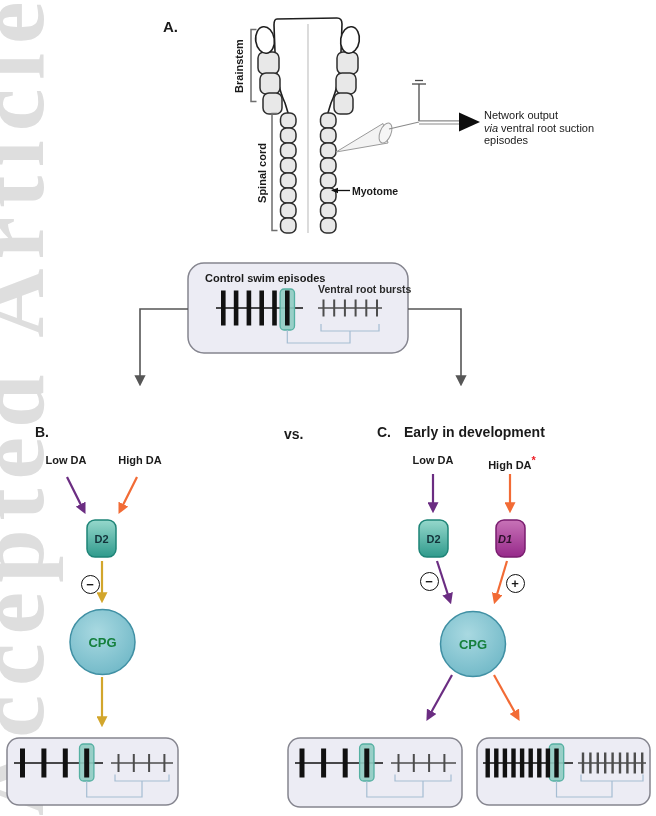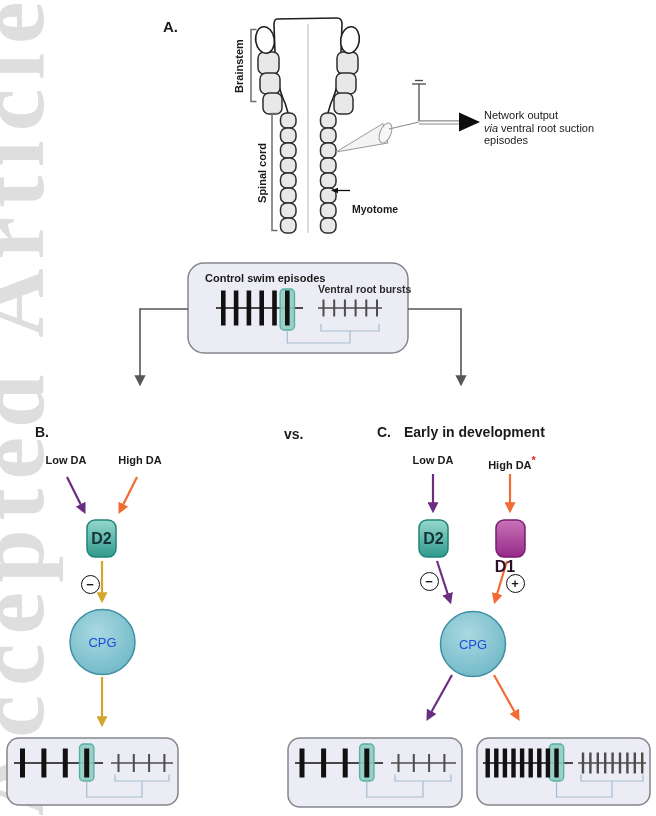--- a/index.html
+++ b/index.html
@@ -8,22 +8,22 @@
   .watermark{position:absolute;top:816px;left:-45px;width:816px;height:150px;
              transform-origin:0 0;transform:rotate(-90deg);text-align:center;
              font-family:"Liberation Serif",serif;font-weight:bold;font-size:96px;
              letter-spacing:9px;color:#dedede;white-space:nowrap;z-index:0;}
   .art{position:absolute;left:0;top:0;z-index:1;}
   .lbl{position:absolute;z-index:2;white-space:nowrap;}
   .b{font-weight:bold;}
   .rot{transform:rotate(-90deg);text-align:center;}
   .panel-head{font-size:14px;font-weight:bold;}
   .da{font-size:11px;font-weight:bold;text-align:center;}
-  .recep{display:flex;align-items:center;justify-content:center;font-size:16px;font-weight:bold;}
-  .cpg{display:flex;align-items:center;justify-content:center;font-size:13px;font-weight:normal;color:#1d4ed8;}
+  .recep{display:flex;align-items:center;justify-content:center;font-size:11px;font-weight:bold;}
+  .cpg{display:flex;align-items:center;justify-content:center;font-size:13px;font-weight:bold;color:#15803d;}
   .sign{width:17px;height:17px;border:1.7px solid #111;border-radius:50%;background:#fff;
         display:flex;align-items:center;justify-content:center;font-size:13px;font-weight:bold;line-height:1;}
   .netout{font-size:11px;font-weight:normal;line-height:12.5px;}
   .asterisk{color:#ED1C24;vertical-align:super;font-size:11px;}
 </style>
 </head>
 <body>
 
 <div class="canvas">
 
@@ -209,21 +209,21 @@
           <rect x="641" y="752.5" width="2.4" height="21" fill="#4d4d4d"></rect>
           <path d="M581,774.5 V781 H643 V774.5" fill="none" stroke="#A5BDD2" stroke-width="1.2"></path>
           <path d="M556.5,781 V797 H612 V781" fill="none" stroke="#A5BDD2" stroke-width="1.2"></path>
         </g>
     </g>
   </svg>
 
   <div class="lbl b" style="left:163px;top:18px;font-size:15px;">A.</div>
   <div class="lbl b rot" style="left:198px;top:59px;width:84px;height:14px;font-size:11px;">Brainstem</div>
   <div class="lbl b rot" style="left:221px;top:166px;width:84px;height:14px;font-size:11px;">Spinal cord</div>
-  <div class="lbl b" style="left:352px;top:185px;font-size:10.5px;margin-top:18px;">Myotome</div>
+  <div class="lbl b" style="left:352px;top:185px;font-size:10.5px;">Myotome</div>
   <div class="lbl netout" style="left:484px;top:109px;width:160px;white-space:normal;">
     <span>Network output</span><br>
     <span style="font-style:italic;">via</span><span> ventral root suction</span><br>
     <span>episodes</span>
   </div>
 
   <div class="lbl b" style="left:205px;top:272px;font-size:11px;">Control swim episodes</div>
   <div class="lbl b" style="left:318px;top:283px;font-size:10.5px;color:#2b2b2b;">Ventral root bursts</div>
 
   <div class="lbl panel-head" style="left:35px;top:424px;">B.</div>
@@ -233,17 +233,17 @@
 
   <div class="lbl da" style="left:38px;top:454px;width:56px;">Low DA</div>
   <div class="lbl da" style="left:112px;top:454px;width:56px;">High DA</div>
   <div class="lbl recep" style="left:87px;top:520px;width:29px;height:37px;color:#13323A;">D2</div>
   <div class="lbl sign" style="left:80.5px;top:574.5px;">−</div>
   <div class="lbl cpg" style="left:69.5px;top:633px;width:66px;height:18px;">CPG</div>
 
   <div class="lbl da" style="left:405px;top:454px;width:56px;">Low DA</div>
   <div class="lbl da" style="left:480px;top:454px;width:64px;"><span>High DA</span><span class="asterisk">*</span></div>
   <div class="lbl recep" style="left:419px;top:520px;width:29px;height:37px;color:#13323A;">D2</div>
-  <div class="lbl recep" style="left:496px;top:548px;width:18px;height:37px;color:#2E0F2B;">D1</div>
+  <div class="lbl recep" style="left:496px;top:520px;width:18px;height:37px;color:#2E0F2B;font-style:italic;">D1</div>
   <div class="lbl sign" style="left:419.5px;top:571.5px;">−</div>
   <div class="lbl sign" style="left:505.5px;top:573.5px;">+</div>
   <div class="lbl cpg" style="left:440px;top:635px;width:66px;height:18px;">CPG</div>
 </div>
 
 </body></html>

